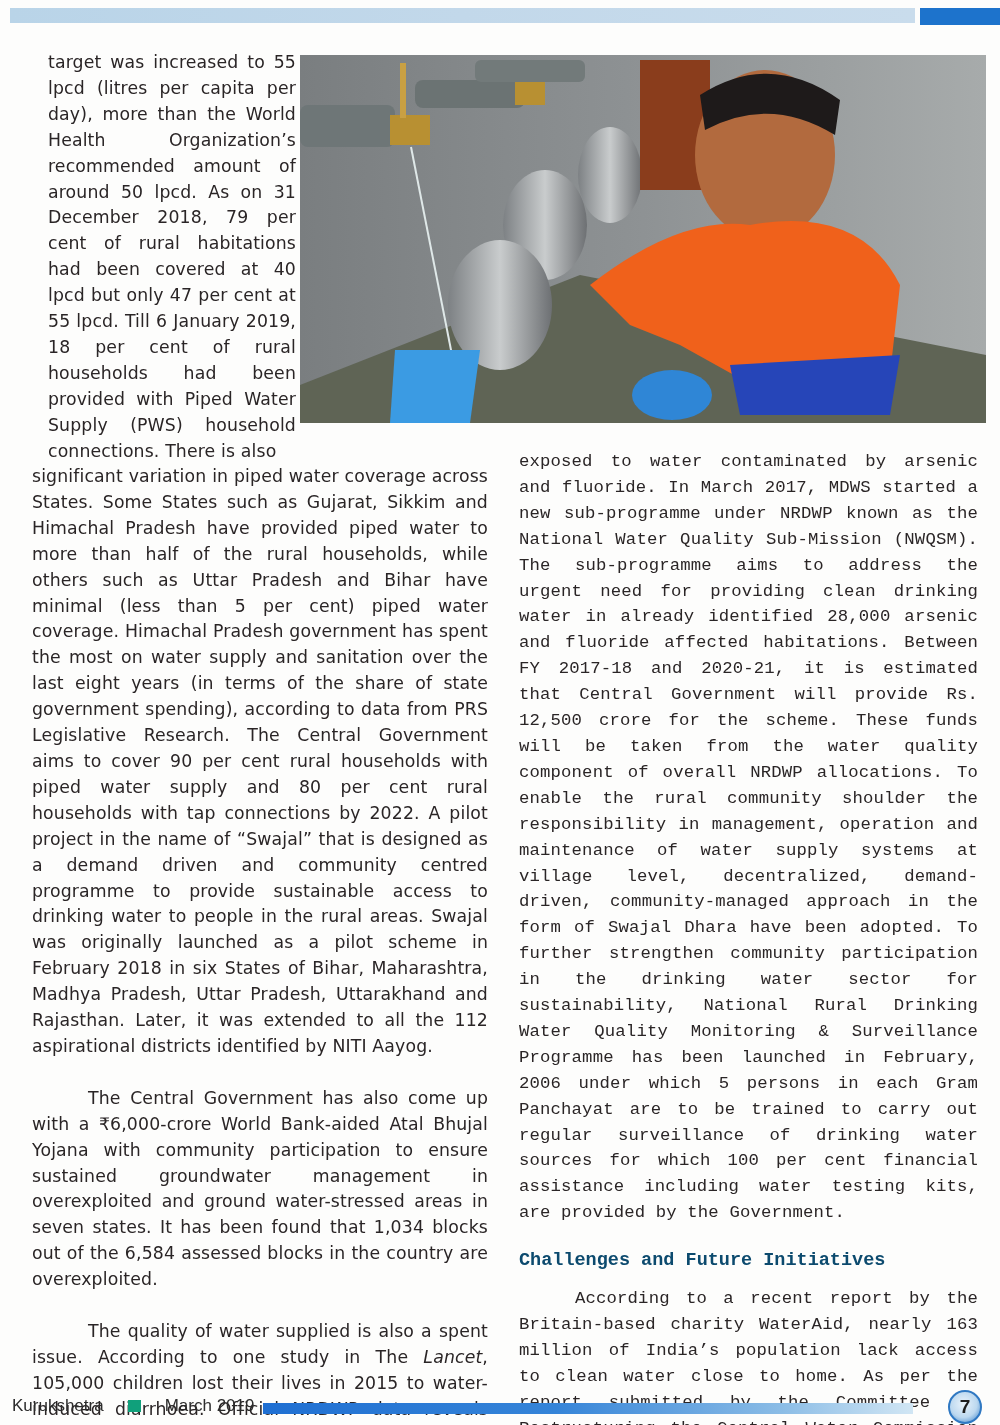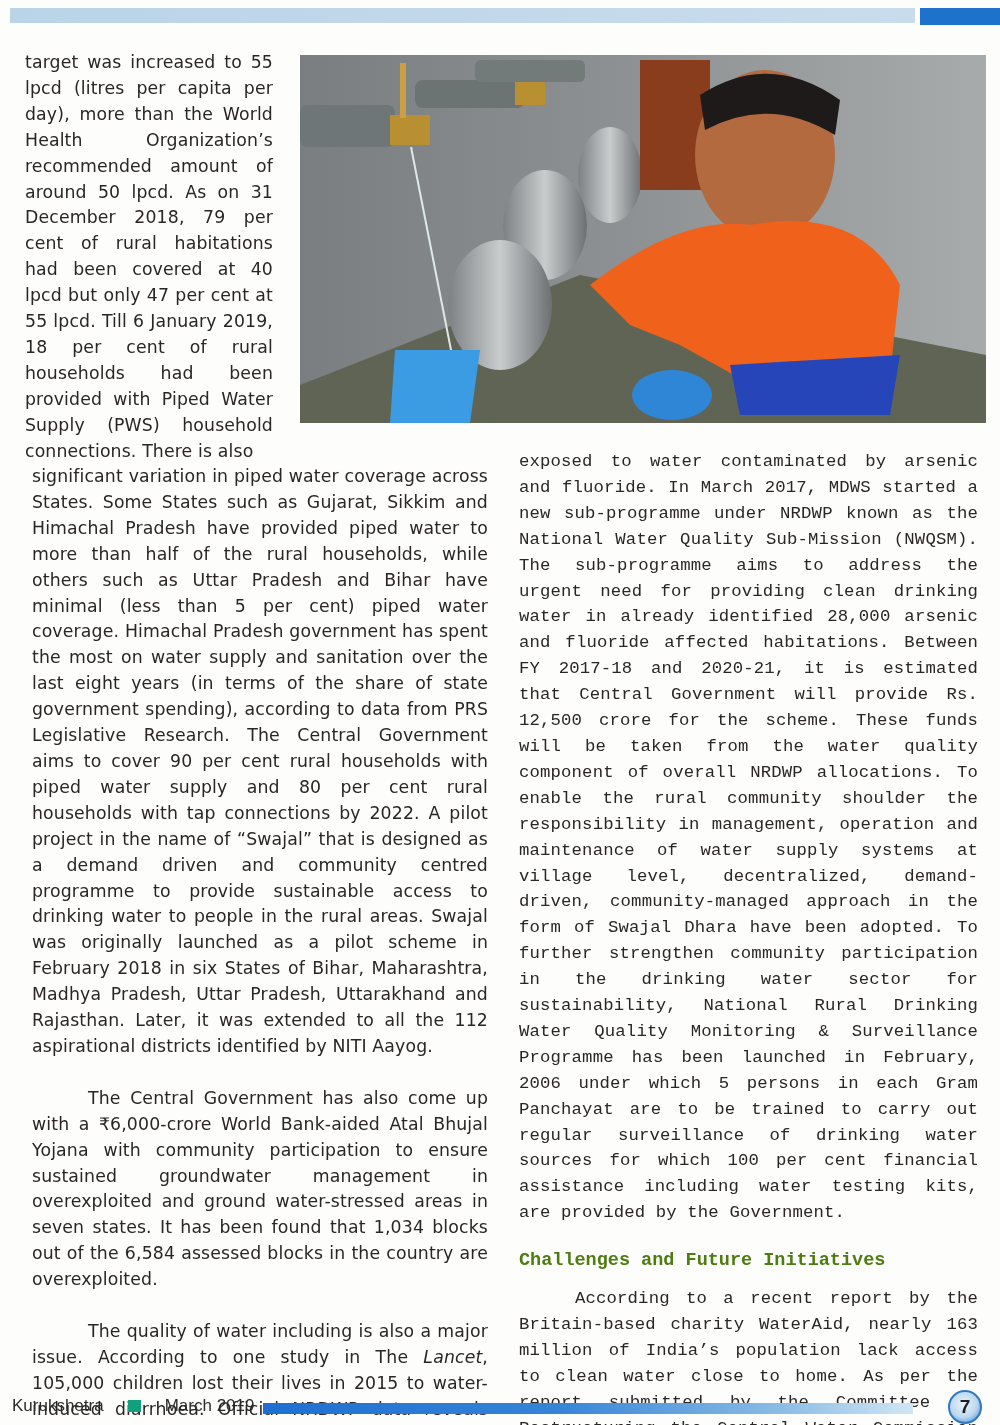--- a/index.html
+++ b/index.html
@@ -24,25 +24,25 @@
     .photo svg { width: 100%; height: 100%; display: block; }
 
     .col {
       position: absolute; font-size: 17.3px; line-height: 25.9px;
       text-align: justify; letter-spacing: 0.15px;
     }
     .col p { margin: 0; }
     .col p.indent { text-indent: 56px; }
     .col .gap { height: 26px; }
 
-    .left-narrow { left: 25px; top: 50px; width: 248px; }
+    .left-narrow { left: 48px; top: 50px; width: 248px; }
     .left-wide { left: 32px; top: 464px; width: 456px; }
     .right-col { left: 519px; top: 449px; width: 459px; font-family: Liberation Mono, monospace; }
     .subhead {
-      color: #4d7c0f; font-weight: bold; font-size: 18.5px; text-align: left;
+      color: #0c4a6e; font-weight: bold; font-size: 18.5px; text-align: left;
       margin: 22px 0 12px 0; letter-spacing: 0;
     }
     .lancet { font-style: italic; }
 
     .footer-brand {
       position: absolute; left: 12px; top: 1396px; font-size: 17px;
       color: #2c2c2c; display: flex; align-items: center; gap: 24px;
       font-family: "Liberation Sans", sans-serif;
     }
     .footer-square {
@@ -106,21 +106,21 @@
 
 <div class="col left-narrow">
   <p>target was increased to 55 lpcd (litres per capita per day), more than the World Health Organization’s recommended amount of around 50 lpcd. As on 31 December 2018, 79 per cent of rural habitations had been covered at 40 lpcd but only 47 per cent at 55 lpcd. Till 6 January 2019, 18 per cent of rural households had been provided with Piped Water Supply (PWS) household connections. There is also</p>
 </div>
 
 <div class="col left-wide">
   <p>significant variation in piped water coverage across States. Some States such as Gujarat, Sikkim and Himachal Pradesh have provided piped water to more than half of the rural households, while others such as Uttar Pradesh and Bihar have minimal (less than 5 per cent) piped water coverage. Himachal Pradesh government has spent the most on water supply and sanitation over the last eight years (in terms of the share of state government spending), according to data from PRS Legislative Research. The Central Government aims to cover 90 per cent rural households with piped water supply and 80 per cent rural households with tap connections by 2022.  A pilot project in the name of “Swajal” that is designed as a demand driven and community centred programme to provide sustainable access to drinking water to people in the rural areas. Swajal was originally launched as a pilot scheme in February 2018 in six States of Bihar, Maharashtra, Madhya Pradesh, Uttar Pradesh, Uttarakhand and Rajasthan. Later, it was extended to all the 112 aspirational districts identified by NITI Aayog.</p>
   <div class="gap"></div>
   <p class="indent">The Central Government has also come up with a ₹6,000-crore World Bank-aided Atal Bhujal Yojana with community participation to ensure sustained groundwater management in overexploited and ground water-stressed areas in seven states. It has been found that 1,034 blocks out of the 6,584 assessed blocks in the country are overexploited.</p>
   <div class="gap"></div>
-  <p class="indent"><span>The quality of water including is also a major issue. According to one study in The </span><span class="lancet">Lancet</span><span>, 105,000 children lost their lives in 2015 to water-induced diarrhoea. Official NRDWP data reveals that around 60,000 of all habitations are</span></p>
+  <p class="indent"><span>The quality of water supplied is also a spent issue. According to one study in The </span><span class="lancet">Lancet</span><span>, 105,000 children lost their lives in 2015 to water-induced diarrhoea. Official NRDWP data reveals that around 60,000 of all habitations are</span></p>
 </div>
 
 <div class="col right-col">
   <p>exposed to water contaminated by arsenic and fluoride. In March 2017, MDWS started a new sub-programme under NRDWP known as the National Water Quality Sub-Mission (NWQSM). The sub-programme aims to address the urgent need for providing clean drinking water in already identified 28,000 arsenic and fluoride affected habitations. Between FY 2017-18 and 2020-21, it is estimated that Central Government will provide Rs. 12,500 crore for the scheme. These funds will be taken from the water quality component of overall NRDWP allocations. To enable the rural community shoulder the responsibility in management, operation and maintenance of water supply systems at village level, decentralized, demand-driven, community-managed approach in the form of Swajal Dhara have been adopted. To further strengthen community participation in the drinking water sector for sustainability, National Rural Drinking Water Quality Monitoring &amp; Surveillance Programme has been launched in February, 2006 under which 5 persons in each Gram Panchayat are to be trained to carry out regular surveillance of drinking water sources for which 100 per cent financial assistance including water testing kits, are provided by the Government.</p>
   <div class="subhead">Challenges and Future Initiatives</div>
   <p class="indent">According to a recent report by the Britain-based charity WaterAid, nearly 163 million of India’s population lack access to clean water close to home. As per the report submitted by the Committee on Restructuring the Central Water Commission (CWC) and the Central Ground Water Board (CGWB), 2016 if the current pattern of demand continues,</p>
 </div>
 
 <div class="footer-brand">
   <span>Kurukshetra</span>

